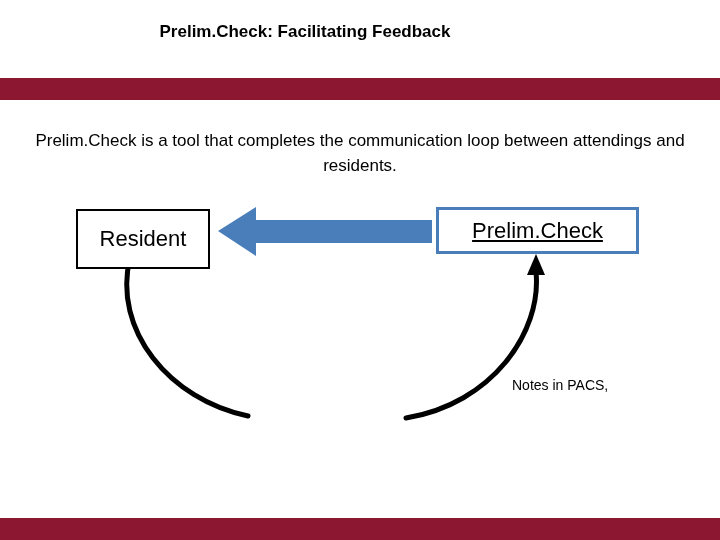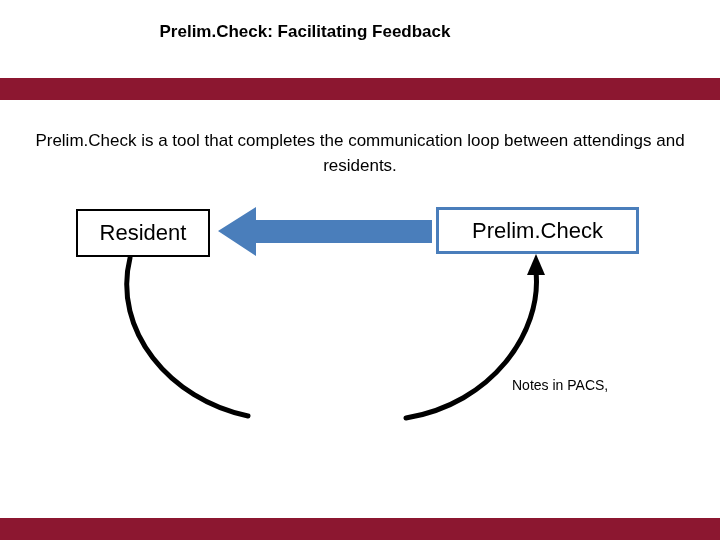--- a/index.html
+++ b/index.html
@@ -69,29 +69,30 @@
     align-items: center;
     justify-content: center;
     font-size: 22px;
     color: #000000;
     box-sizing: border-box;
   }
   .box-resident {
     left: 76px;
     top: 209px;
     width: 134px;
-    height: 48px;
+    height: 60px;
     border: 2px solid #000000;
   }
   .box-prelim {
     left: 436px;
     top: 207px;
     width: 203px;
     height: 47px;
     border: 3px solid #4a7ebb;
+    text-decoration: underline;
   }
   .box-attending {
     left: 248px;
     top: 397px;
     width: 157px;
     height: 46px;
     border: 2px solid #000000;
   }
   
   .label-small {

